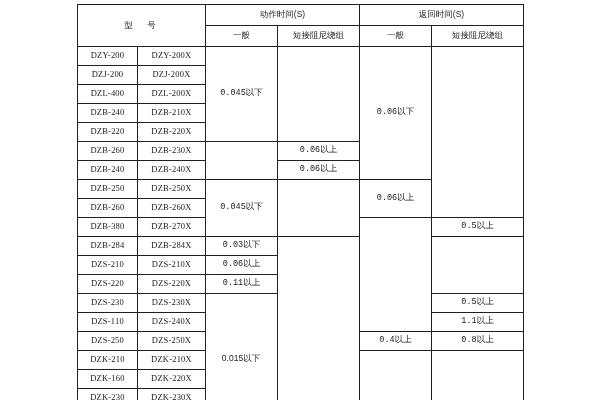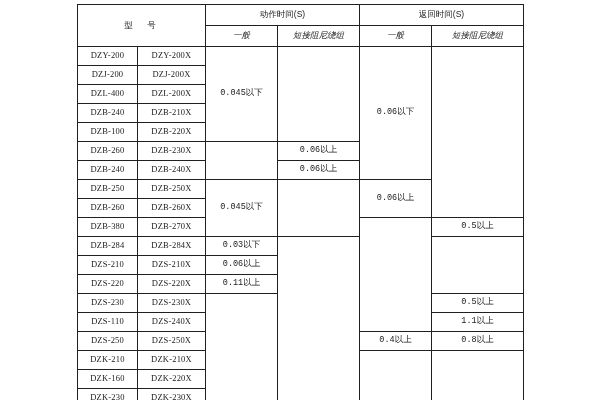--- a/index.html
+++ b/index.html
@@ -44,21 +44,21 @@
     padding: 0;
     height: 18px;
     line-height: 1.1;
     font-weight: normal;
     white-space: nowrap;
   }
   table.spec th {
     height: 20px;
   }
   .hdr-group { font-size: 9px; }
-  .hdr-sub { font-size: 8.5px; font-style: italic; }
+  .hdr-sub { font-size: 8.5px; }
   .model-cell { font-size: 8.5px; letter-spacing: 0.2px; font-family: Liberation Serif, serif; }
   .val-cell { font-size: 8.5px; font-family: Liberation Mono, monospace; }
   .type-head { font-size: 9.5px; letter-spacing: 3px; }
   .blank { }
 </style>
 </head>
 <body>
 
 <div id="sheet">
   <table class="spec">
@@ -103,21 +103,21 @@
         <td class="model-cell">DZL-400</td>
         <td class="model-cell">DZL-200X</td>
       </tr>
 
       <tr>
         <td class="model-cell">DZB-240</td>
         <td class="model-cell">DZB-210X</td>
       </tr>
 
       <tr>
-        <td class="model-cell">DZB-100</td>
+        <td class="model-cell">DZB-220</td>
         <td class="model-cell">DZB-220X</td>
       </tr>
 
       <tr>
         <td class="model-cell">DZB-260</td>
         <td class="model-cell">DZB-230X</td>
         <td class="blank" rowspan="2"></td>
         <td class="val-cell">0.06以上</td>
       </tr>
 
@@ -201,13 +201,14 @@
       </tr>
 
       <tr>
         <td class="model-cell">DZK-230</td>
         <td class="model-cell">DZK-230X</td>
       </tr>
 
     </tbody>
   </table>
 
+  <div style="position:absolute; left:205px; top:338px; width:72px; height:42px; display:flex; align-items:center; justify-content:center; font-size:8.5px; color:#1a1a1a;">0.015以下</div>
 </div>
 
 </body></html>

